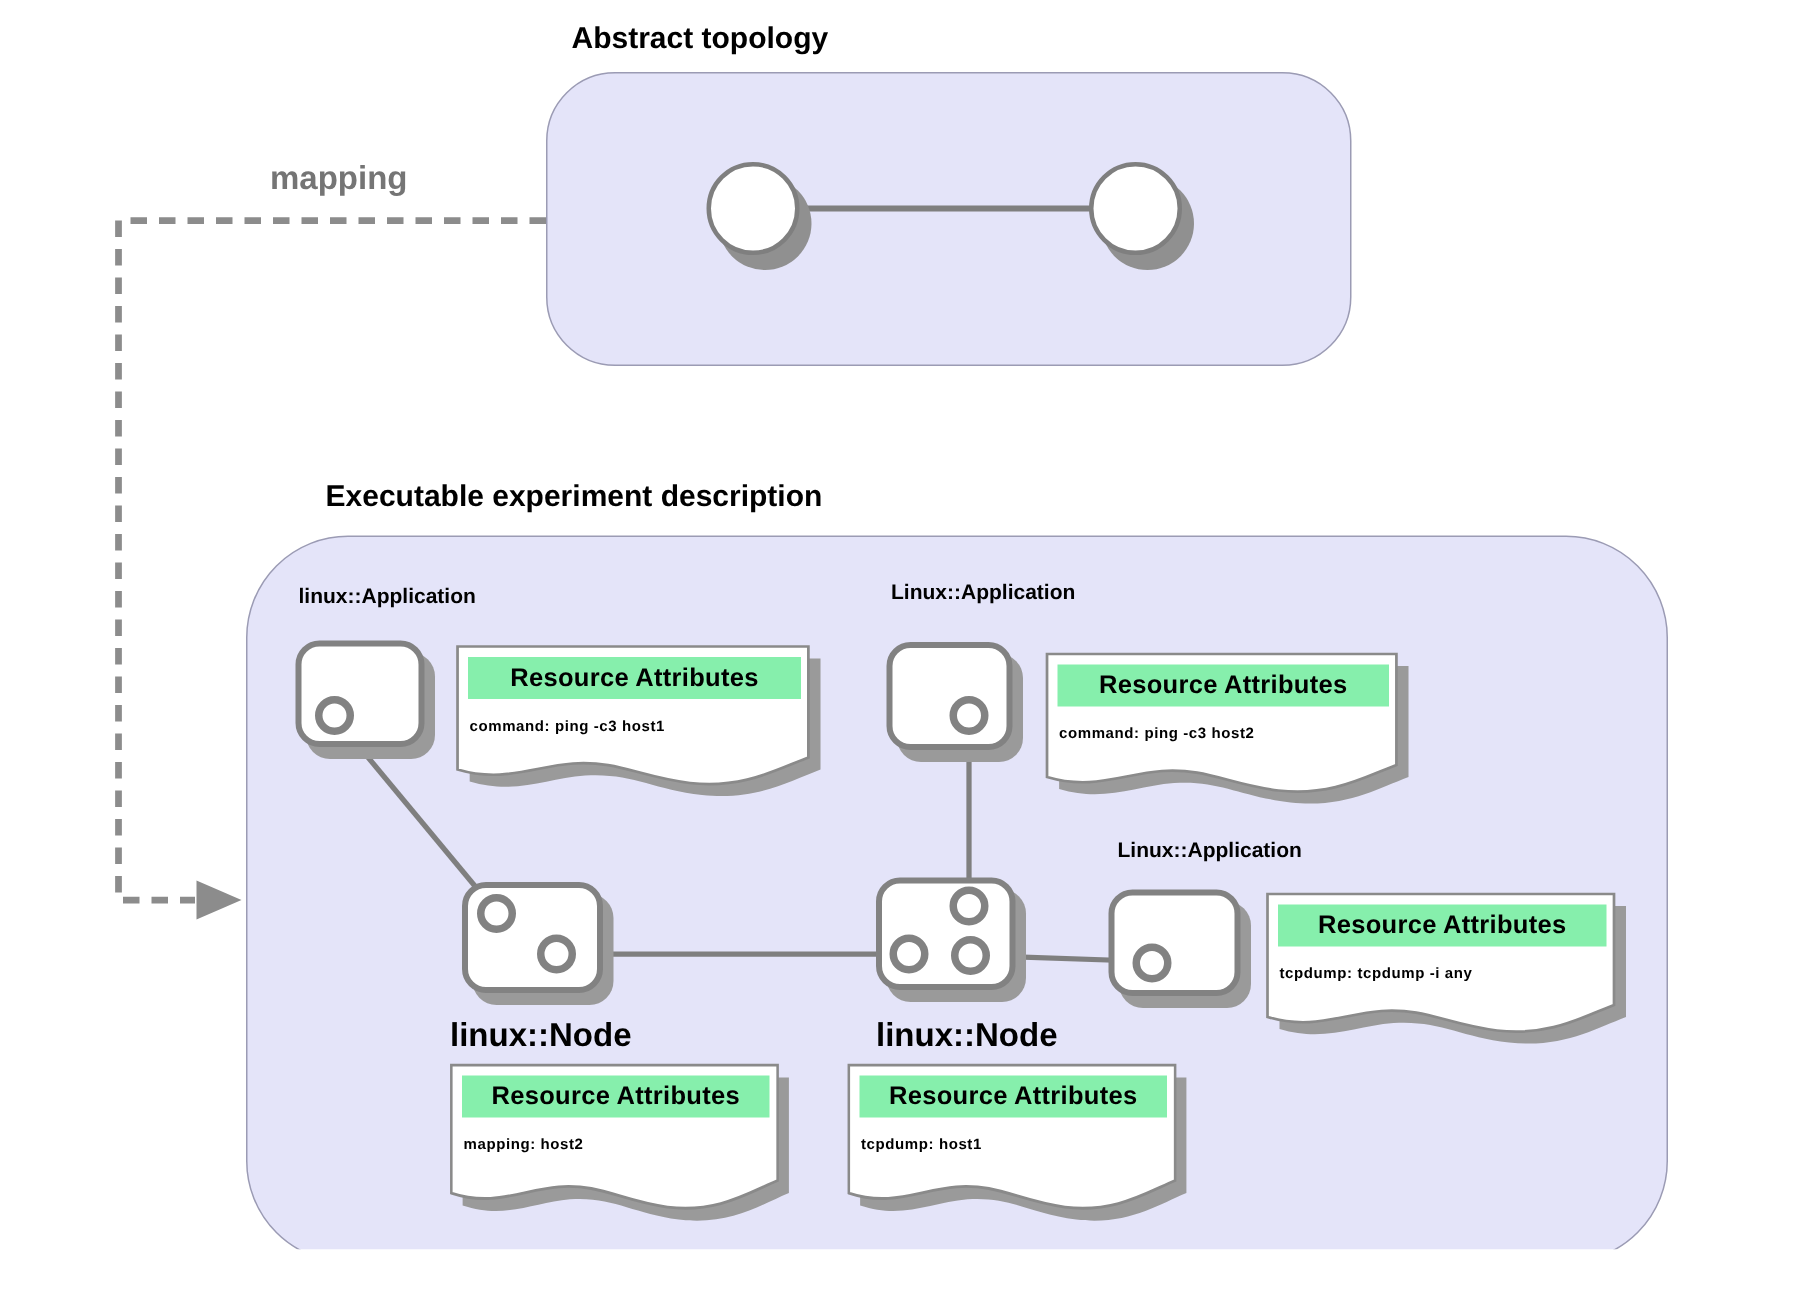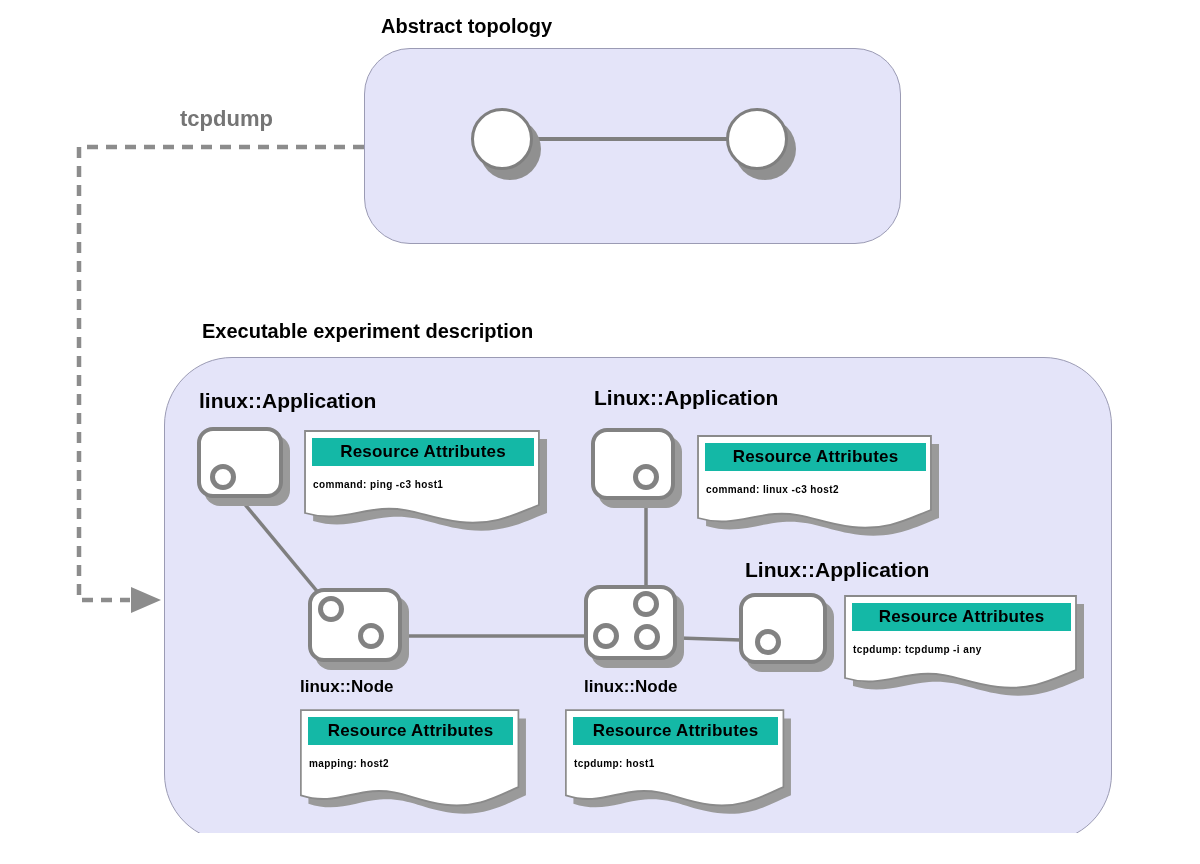--- a/index.html
+++ b/index.html
@@ -9,42 +9,42 @@
   }
   .panel{
     position:absolute;background:#e4e4f9;border:1.5px solid #9b9bb4;
     box-sizing:border-box;z-index:0;
   }
   .panel-top{left:348px;top:48px;width:537px;height:196px;border-radius:46px;}
   .panel-bottom{left:148px;top:357px;width:948px;height:485px;border-radius:68px;}
   .overlay{position:absolute;left:0;top:0;width:1200px;height:864px;z-index:1;}
   .section-title{position:absolute;font-size:20px;font-weight:bold;color:#000;z-index:2;white-space:nowrap;}
   .abstract-title{left:365px;top:15px;}
-  .experiment-title{left:186px;top:320px;}
+  .experiment-title{left:201px;top:320px;}
   .mapping-label{position:absolute;left:164px;top:106px;font-size:22px;font-weight:bold;color:#757575;z-index:2;}
   .big-circle{
     position:absolute;width:62px;height:62px;border-radius:50%;
     background:#fff;border:3px solid #7f7f7f;box-sizing:border-box;
     box-shadow:8px 10px 0 #909090;z-index:2;
   }
   .shape{
     position:absolute;background:#fff;border:4px solid #828282;border-radius:16px;
     box-sizing:border-box;box-shadow:7px 8px 0 #9a9a9a;z-index:2;
   }
   .port{
     position:absolute;width:26px;height:26px;border-radius:50%;background:#fff;
     border:5px solid #828282;box-sizing:border-box;z-index:3;
   }
   .el-label{position:absolute;font-weight:bold;z-index:2;white-space:nowrap;}
-  .app-label{font-size:21px;}
-  .node-label{font-size:17px;}
+  .app-label{font-size:14px;}
+  .node-label{font-size:22px;}
   .note{position:absolute;z-index:2;}
   .note svg{position:absolute;left:0;top:0;width:100%;height:100%;overflow:visible;}
   .note .bar{
-    position:absolute;left:9px;right:12px;top:9px;height:28px;background:#14b8a6;
+    position:absolute;left:9px;right:12px;top:9px;height:28px;background:#86efac;
     display:flex;align-items:center;justify-content:center;
     font-weight:bold;font-size:17px;letter-spacing:0.2px;
   }
   .note .note-body{
     position:absolute;left:10px;top:50px;font-weight:bold;font-size:10px;
     letter-spacing:0.4px;white-space:nowrap;
   }
 </style>
 </head>
 <body>
@@ -58,21 +58,21 @@
     <line x1="487" y1="139" x2="742" y2="139" stroke="#7f7f7f" stroke-width="4"></line>
     <path d="M348,147 H63 V600 H114" fill="none" stroke="#8c8c8c" stroke-width="4.5" stroke-dasharray="11 8"></path>
     <polygon points="115,587 115,613 145,600" fill="#8c8c8c"></polygon>
     <line x1="207" y1="478" x2="315" y2="608" stroke="#7f7f7f" stroke-width="3.5"></line>
     <line x1="630" y1="478" x2="630" y2="604" stroke="#7f7f7f" stroke-width="3.5"></line>
     <line x1="356" y1="636" x2="590" y2="636" stroke="#7f7f7f" stroke-width="3.5"></line>
     <line x1="632" y1="637" x2="752" y2="641" stroke="#7f7f7f" stroke-width="3.5"></line>
   </svg>
 
   <div class="section-title abstract-title">Abstract topology</div>
-  <div class="mapping-label">tcpdump</div>
+  <div class="mapping-label">mapping</div>
   <div class="section-title experiment-title">Executable experiment description</div>
 
   <div class="big-circle" style="left:455px;top:108px;"></div>
   <div class="big-circle" style="left:710px;top:108px;"></div>
 
   <div class="shape" style="left:181px;top:427px;width:86px;height:71px;"></div>
   <div class="shape" style="left:575px;top:428px;width:84px;height:72px;"></div>
   <div class="shape" style="left:723px;top:593px;width:88px;height:71px;"></div>
 
   <div class="shape" style="left:292px;top:588px;width:94px;height:74px;"></div>
@@ -101,21 +101,21 @@
     <div class="bar">Resource Attributes</div>
     <div class="note-body">command: ping -c3 host1</div>
   </div>
 
   <div class="note" style="left:680px;top:434px;width:242px;height:100px;">
     <svg viewBox="0 0 240 100" preserveAspectRatio="none">
       <path d="M2,2 H233 V76 C212,84 190,97 155,93 C122,89 108,78 78,80 C52,82 32,93 2,84 Z" transform="translate(8,8)" fill="#9a9a9a"></path>
       <path d="M2,2 H233 V76 C212,84 190,97 155,93 C122,89 108,78 78,80 C52,82 32,93 2,84 Z" fill="#ffffff" stroke="#8a8a8a" stroke-width="1.8"></path>
     </svg>
     <div class="bar">Resource Attributes</div>
-    <div class="note-body">command: linux -c3 host2</div>
+    <div class="note-body">command: ping -c3 host2</div>
   </div>
 
   <div class="note" style="left:827px;top:594px;width:240px;height:100px;">
     <svg viewBox="0 0 240 100" preserveAspectRatio="none">
       <path d="M2,2 H233 V76 C212,84 190,97 155,93 C122,89 108,78 78,80 C52,82 32,93 2,84 Z" transform="translate(8,8)" fill="#9a9a9a"></path>
       <path d="M2,2 H233 V76 C212,84 190,97 155,93 C122,89 108,78 78,80 C52,82 32,93 2,84 Z" fill="#ffffff" stroke="#8a8a8a" stroke-width="1.8"></path>
     </svg>
     <div class="bar">Resource Attributes</div>
     <div class="note-body">tcpdump: tcpdump -i any</div>
   </div>

